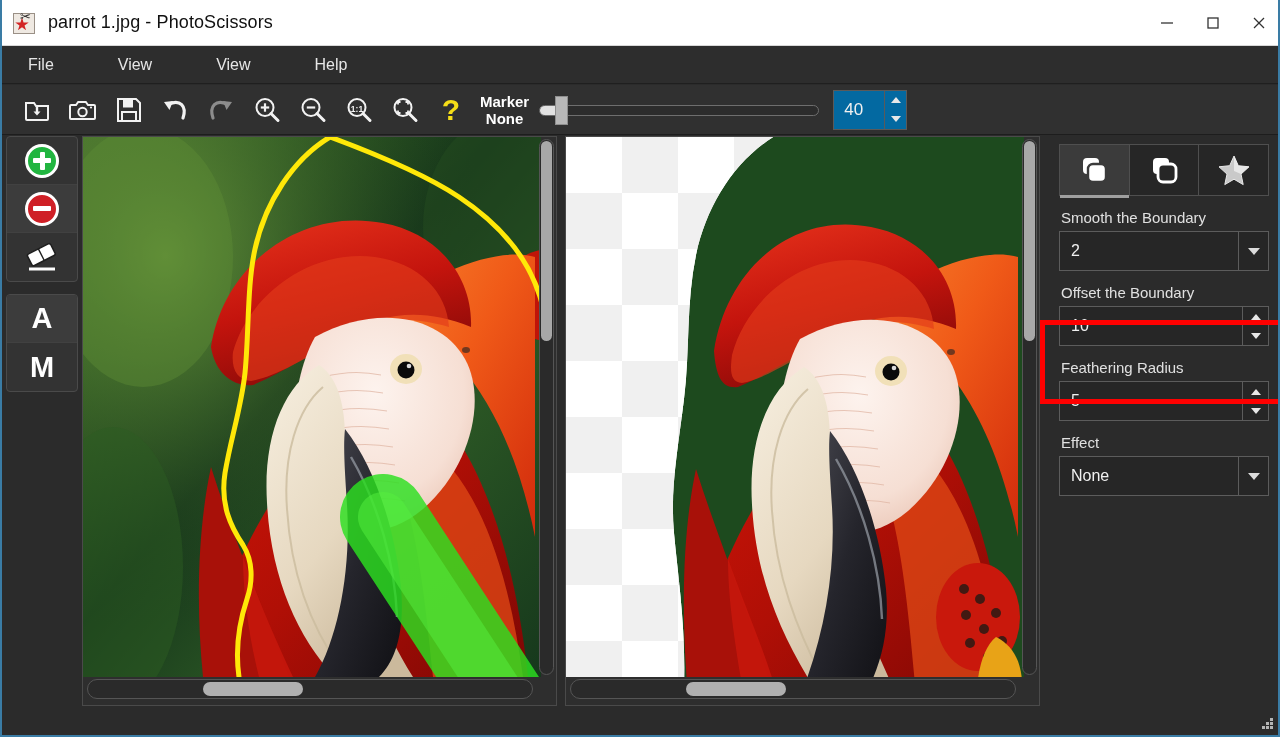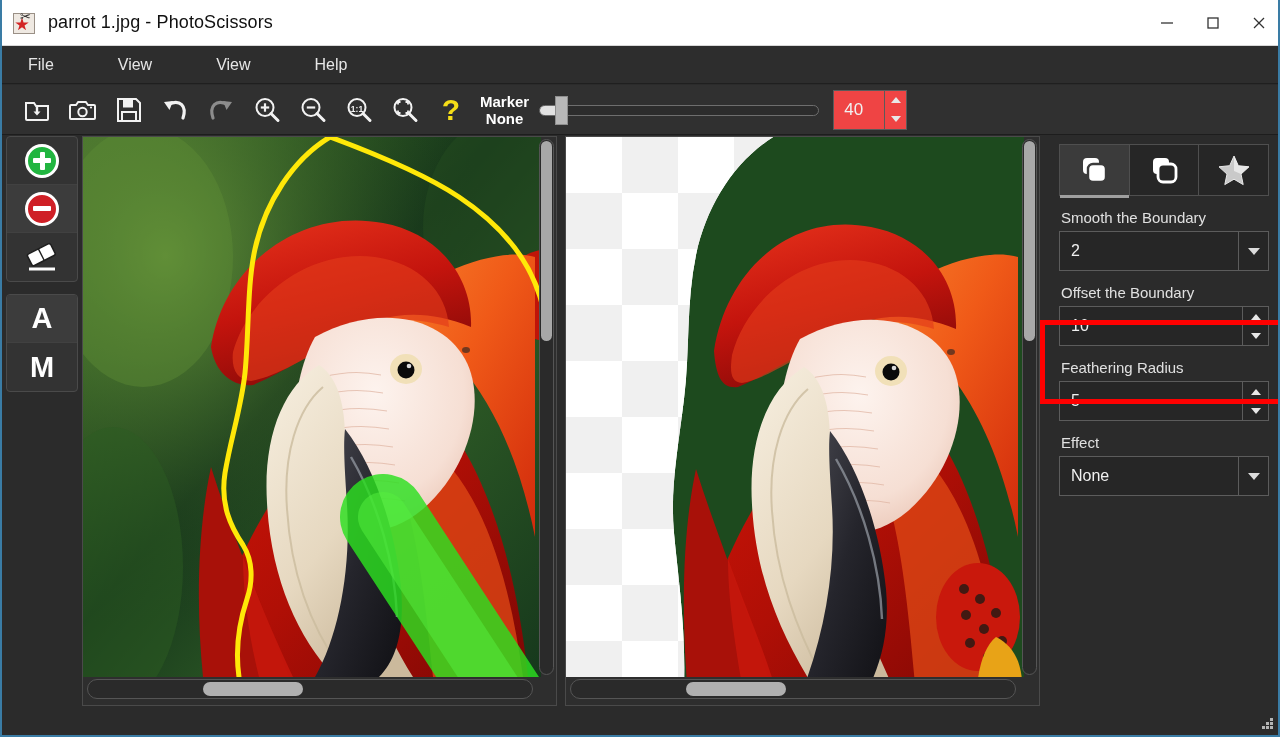--- a/index.html
+++ b/index.html
@@ -128,21 +128,21 @@
     width: 13px; height: 29px;
     background: #b8b8b8;
     border: 1px solid #8e8e8e;
   }
   .spin {
     display: flex;
     margin-left: 14px;
     height: 40px;
     width: 74px;
     border: 1px solid #5a5a5a;
-    background: #ef4444;
+    background: #0369a1;
   }
   .spin-val {
     flex: 1; display: flex; align-items: center;
     padding-left: 10px;
     color: #f0f0f0; font-size: 17px;
   }
   .spin-btns {
     width: 22px;
     border-left: 1px solid #5a5a5a;
     display: flex; flex-direction: column;

